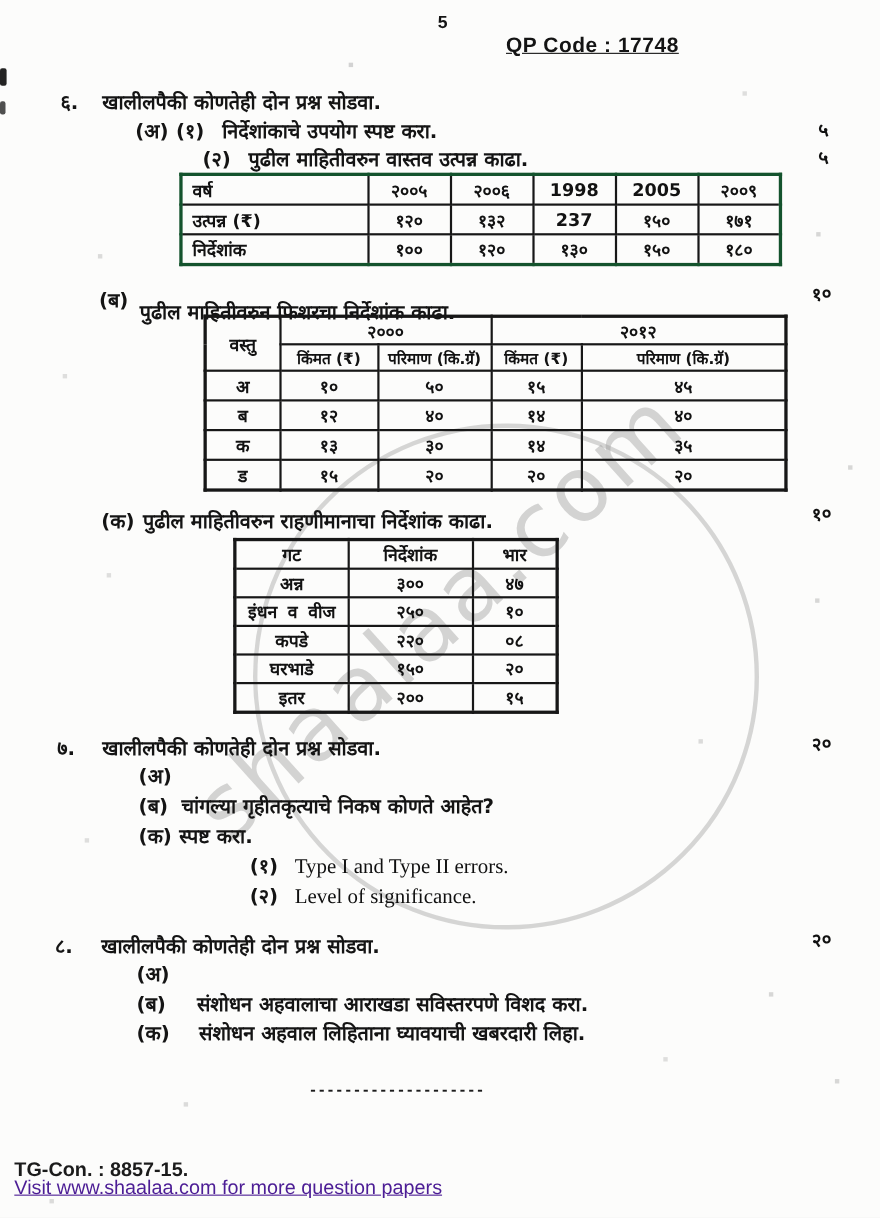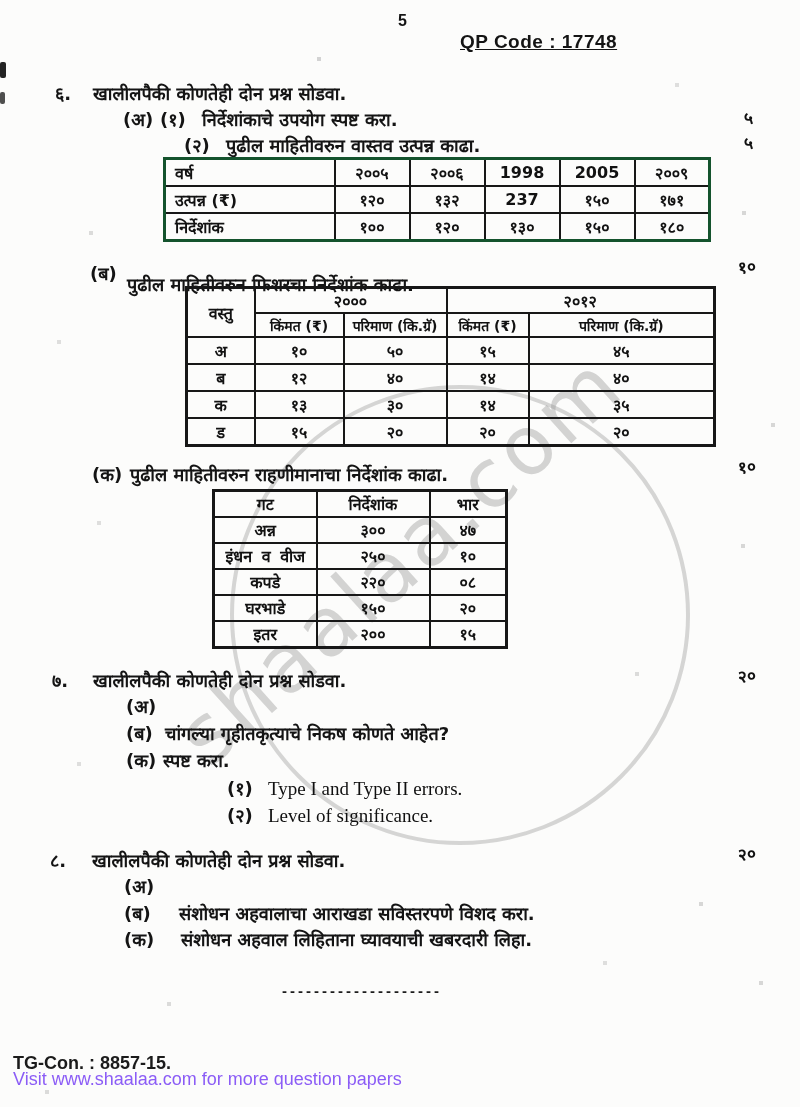--- a/index.html
+++ b/index.html
@@ -33,21 +33,21 @@
              border:4px solid rgba(150,150,150,0.38);}
   .wm-text{position:absolute;left:50px;top:505px;width:700px;height:110px;line-height:110px;text-align:center;
            font-size:82px;letter-spacing:4px;color:rgba(145,145,145,0.38);
            transform:rotate(-42deg);font-family:"DejaVu Sans",sans-serif;}
 
   
   .pageno{left:398px;top:10px;font-size:16px;font-weight:bold;}
   .qpcode{left:460px;top:31px;font-size:19px;font-weight:bold;letter-spacing:0.5px;text-decoration:underline;}
   .divider{left:282px;top:980px;font-size:15px;font-weight:bold;letter-spacing:3px;color:#1c1c1c;}
   .fcode{left:13px;top:1052px;font-size:18px;font-weight:bold;color:#1b1b1b;}
-  .fnote{left:13px;top:1068px;font-size:18px;color:#8b5cf6;}
+  .fnote{left:13px;top:1068px;font-size:18px;color:#4c1d95;text-decoration:underline;}
 
   
   .smudge{position:absolute;background:#232323;border-radius:2px;}
   .speck{position:absolute;width:2px;height:2px;background:transparent;
     box-shadow:318px 58px 0 1px rgba(70,70,70,.22), 90px 232px 0 1px rgba(70,70,70,.18),
       743px 212px 0 1px rgba(70,70,70,.2), 58px 341px 0 1px rgba(70,70,70,.16),
       772px 424px 0 1px rgba(70,70,70,.2), 98px 522px 0 1px rgba(70,70,70,.16),
       742px 545px 0 1px rgba(70,70,70,.2), 636px 673px 0 1px rgba(70,70,70,.18),
       78px 763px 0 1px rgba(70,70,70,.16), 700px 903px 0 1px rgba(70,70,70,.2),
       168px 1003px 0 1px rgba(70,70,70,.18), 604px 962px 0 1px rgba(70,70,70,.16),

